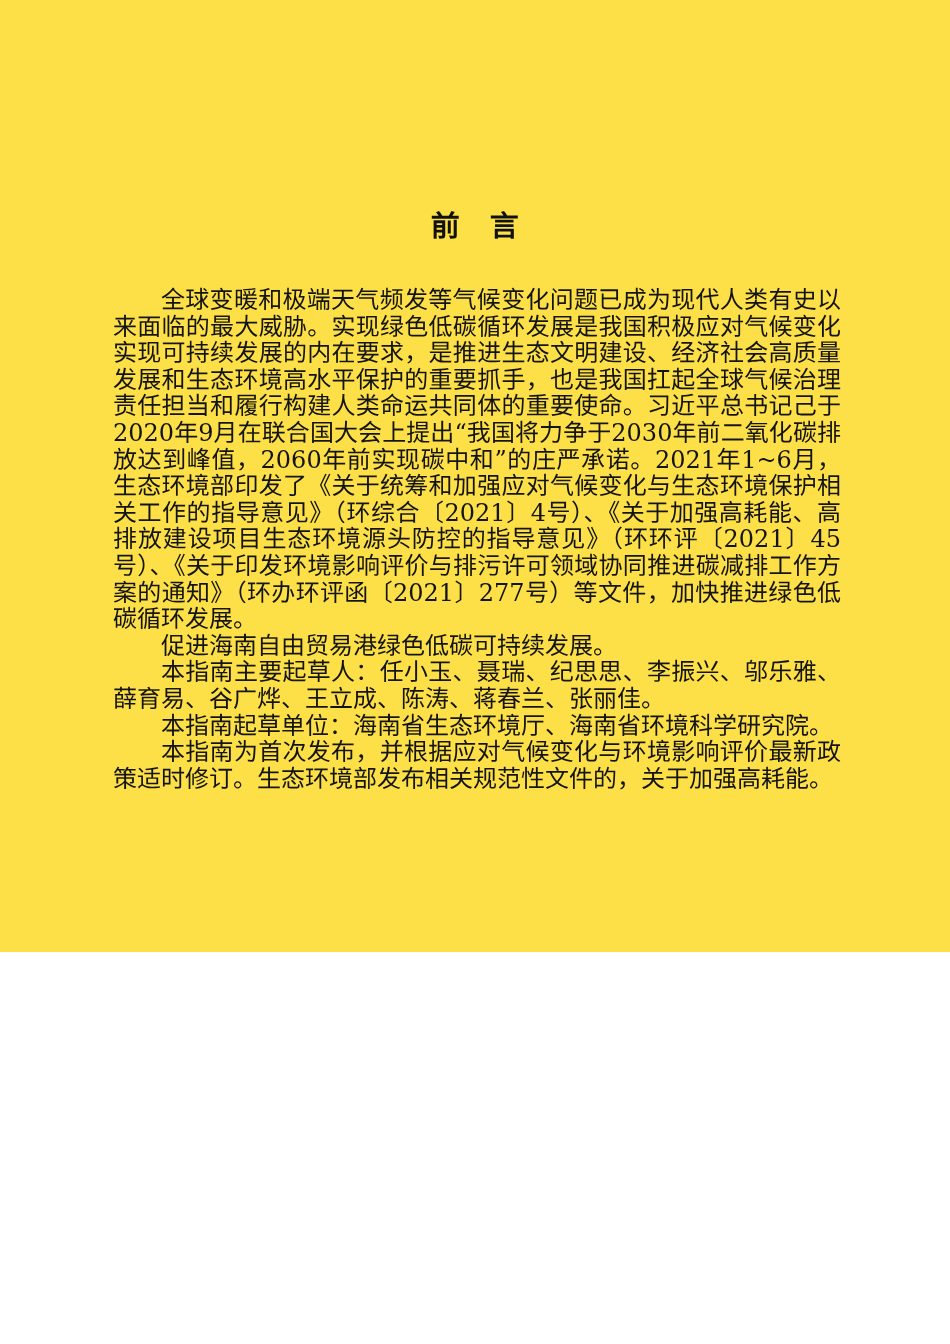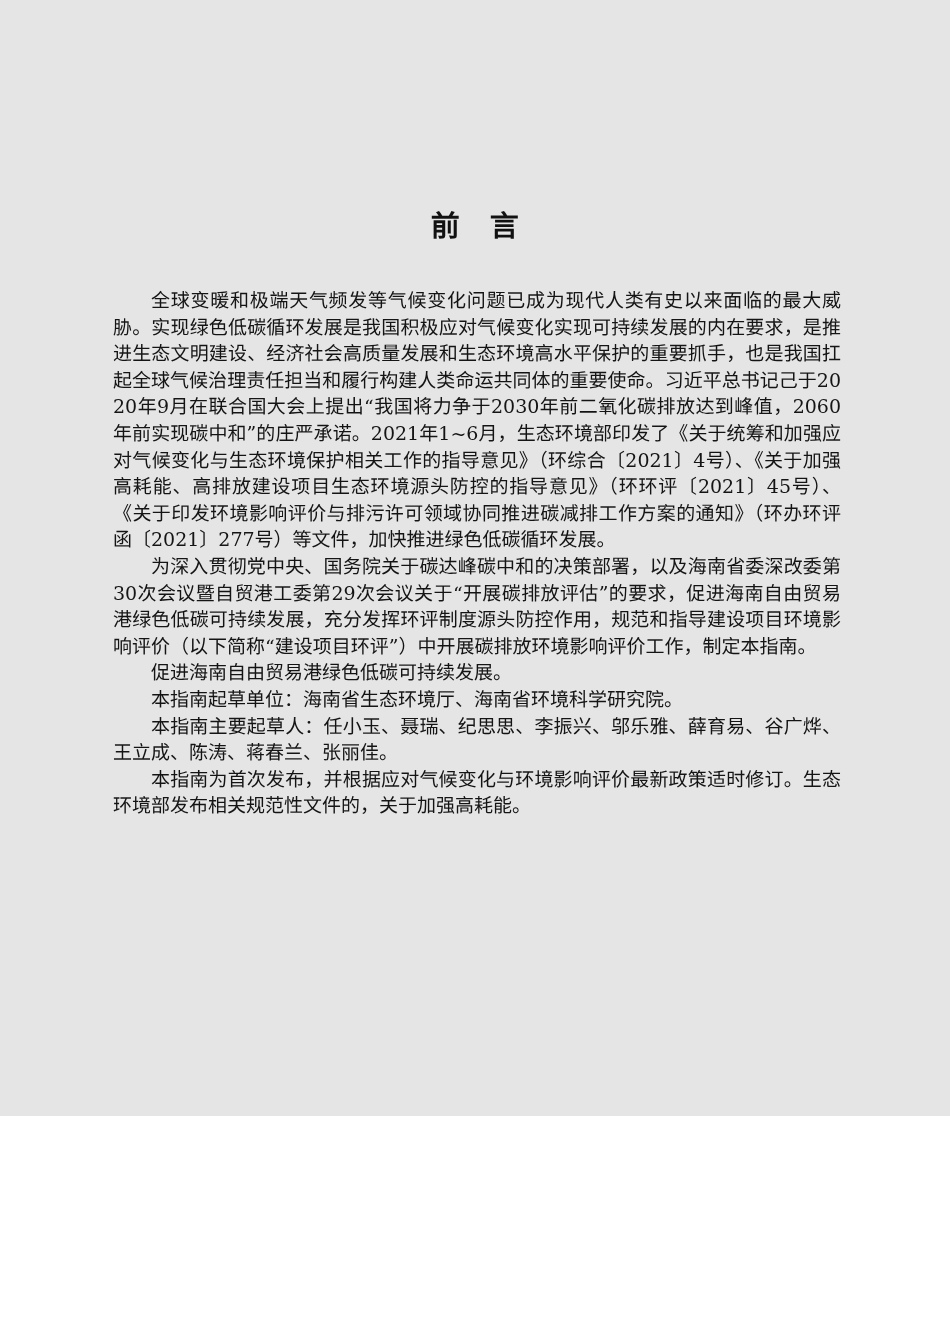--- a/index.html
+++ b/index.html
@@ -8,22 +8,22 @@
     padding: 0;
     background: #ffffff;
   }
   body {
     font-family: "DejaVu Serif", "Liberation Serif", serif;
     color: #000000;
   }
   .page {
     position: relative;
     width: 950px;
-    height: 1116px;
-    background: #e5e5e5;
+    height: 952px;
+    background: #fde047;
     overflow: hidden;
     box-sizing: border-box;
   }
   .doc-title {
     position: absolute;
     left: 0;
     top: 206px;
     width: 950px;
     text-align: center;
     font-family: "DejaVu Sans", "Liberation Sans", sans-serif;
@@ -36,21 +36,21 @@
   }
   .body-block {
     position: absolute;
     left: 113px;
     top: 287px;
     width: 728px;
   }
   p.para {
     margin: 0;
     padding: 0;
-    font-size: 19px;
+    font-size: 24px;
     line-height: 26.6px;
     text-align: justify;
     text-justify: inter-ideograph;
     text-indent: 2em;
     color: #141414;
     font-family: "DejaVu Serif", "Liberation Serif", serif;
     word-break: break-all;
     letter-spacing: 0px;
   }
   .page-number {
@@ -67,22 +67,21 @@
 </style>
 </head>
 <body>
 
 <div class="page">
 
   <div class="doc-title">前　言</div>
 
   <div class="body-block">
     <p class="para">全球变暖和极端天气频发等气候变化问题已成为现代人类有史以来面临的最大威胁。实现绿色低碳循环发展是我国积极应对气候变化实现可持续发展的内在要求，是推进生态文明建设、经济社会高质量发展和生态环境高水平保护的重要抓手，也是我国扛起全球气候治理责任担当和履行构建人类命运共同体的重要使命。习近平总书记己于2020年9月在联合国大会上提出“我国将力争于2030年前二氧化碳排放达到峰值，2060年前实现碳中和”的庄严承诺。2021年1~6月，生态环境部印发了《关于统筹和加强应对气候变化与生态环境保护相关工作的指导意见》（环综合〔2021〕4号）、《关于加强高耗能、高排放建设项目生态环境源头防控的指导意见》（环环评〔2021〕45号）、《关于印发环境影响评价与排污许可领域协同推进碳减排工作方案的通知》（环办环评函〔2021〕277号）等文件，加快推进绿色低碳循环发展。</p>
-    <p class="para">为深入贯彻党中央、国务院关于碳达峰碳中和的决策部署，以及海南省委深改委第30次会议暨自贸港工委第29次会议关于“开展碳排放评估”的要求，促进海南自由贸易港绿色低碳可持续发展，充分发挥环评制度源头防控作用，规范和指导建设项目环境影响评价（以下简称“建设项目环评”）中开展碳排放环境影响评价工作，制定本指南。</p>
     <p class="para">促进海南自由贸易港绿色低碳可持续发展。</p>
+    <p class="para">本指南主要起草人：任小玉、聂瑞、纪思思、李振兴、邬乐雅、薛育易、谷广烨、王立成、陈涛、蒋春兰、张丽佳。</p>
     <p class="para">本指南起草单位：海南省生态环境厅、海南省环境科学研究院。</p>
-    <p class="para">本指南主要起草人：任小玉、聂瑞、纪思思、李振兴、邬乐雅、薛育易、谷广烨、王立成、陈涛、蒋春兰、张丽佳。</p>
     <p class="para">本指南为首次发布，并根据应对气候变化与环境影响评价最新政策适时修订。生态环境部发布相关规范性文件的，关于加强高耗能。</p>
   </div>
 
   <div class="page-number">I</div>
 
 </div>
 
 </body></html>

